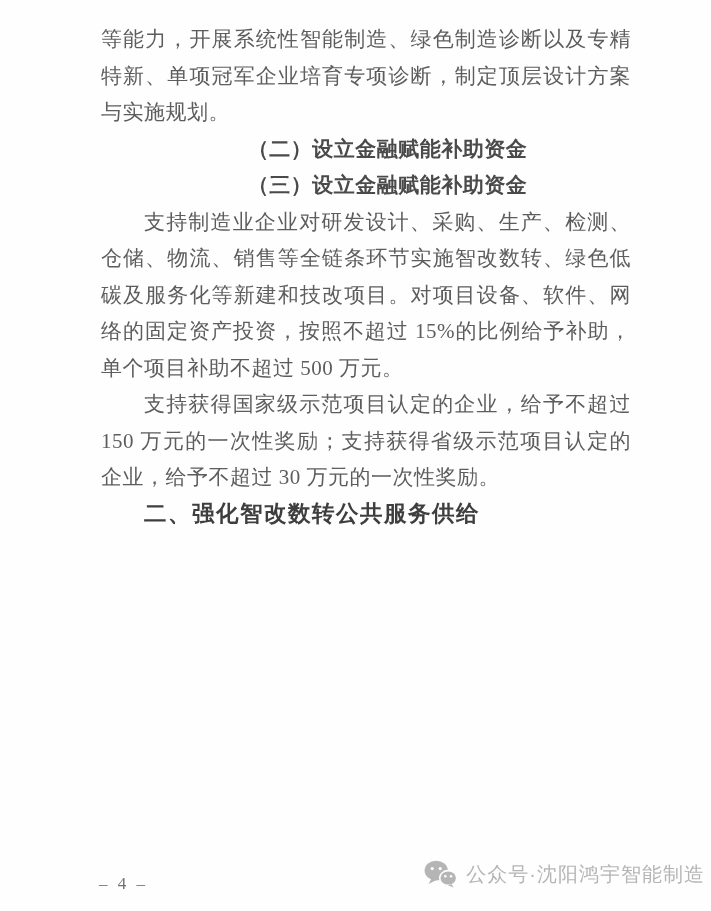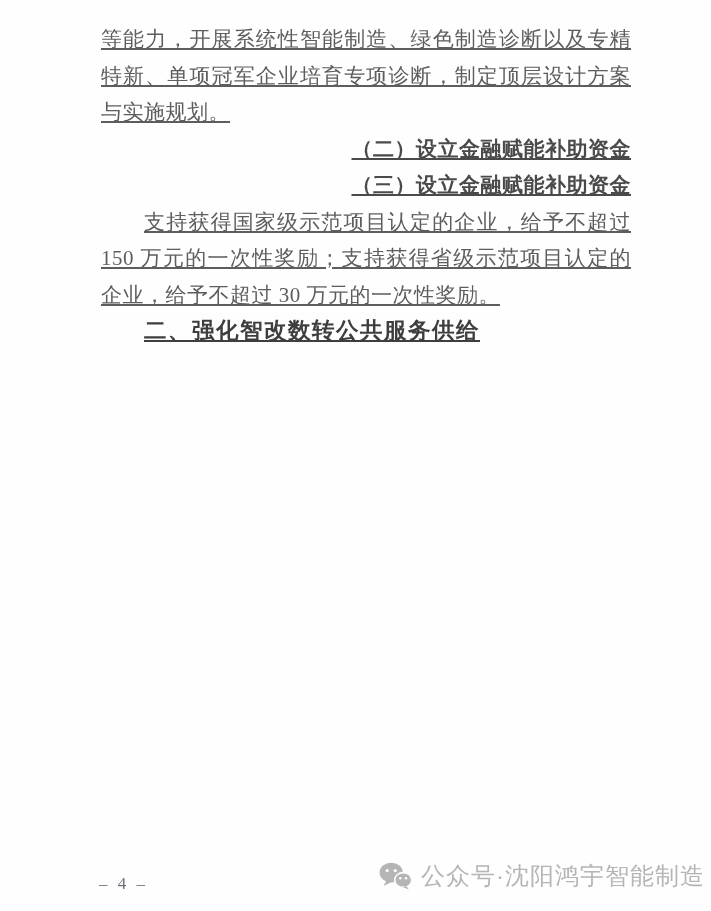--- a/index.html
+++ b/index.html
@@ -16,28 +16,28 @@
     position: absolute;
     left: 101px;
     top: 21px;
     width: 530px;
     font-size: 21px;
     line-height: 36.5px;
     color: #5d5d5d;
     text-align: justify;
     letter-spacing: 0.5px;
   }
-  .content p { margin: 0; padding: 0; text-decoration: underline; }
+  .content p { margin: 0; padding: 0; }
   .para { text-indent: 43px; }
   .para-cont { text-indent: 0; }
   .subhead {
     text-indent: 43px;
     font-weight: bold;
     color: #4a4a4a;
-    text-align: right;
+    text-align: center;
   }
   .secthead {
     text-indent: 43px;
     font-weight: bold;
     color: #3e3e3e;
     font-family: "Liberation Sans", sans-serif;
     font-size: 22.5px;
     letter-spacing: 1.5px;
     text-align: left;
   }
@@ -51,34 +51,35 @@
     font-family: "Liberation Serif", serif;
   }
   .watermark {
     position: absolute;
     right: 6px;
     top: 860px;
     display: flex;
     align-items: center;
     gap: 9px;
     color: #b5b5b5;
-    font-size: 24px;
+    font-size: 20px;
     font-family: "Liberation Sans", sans-serif;
     letter-spacing: 1px;
   }
   .wechat-icon { display: block; }
 </style>
 </head>
 <body>
 
 <div class="page">
   <div class="content">
     <p class="para-cont">等能力，开展系统性智能制造、绿色制造诊断以及专精特新、单项冠军企业培育专项诊断，制定顶层设计方案与实施规划。</p>
     <p class="subhead">（二）设立金融赋能补助资金</p>
     <p class="subhead">（三）设立金融赋能补助资金</p>
+    <p class="para">支持制造业企业对研发设计、采购、生产、检测、仓储、物流、销售等全链条环节实施智改数转、绿色低碳及服务化等新建和技改项目。对项目设备、软件、网络的固定资产投资，按照不超过 15%的比例给予补助，单个项目补助不超过 500 万元。</p>
     <p class="para">支持获得国家级示范项目认定的企业，给予不超过 150 万元的一次性奖励；支持获得省级示范项目认定的企业，给予不超过 30 万元的一次性奖励。</p>
     <p class="secthead">二、强化智改数转公共服务供给</p>
   </div>
 
   <div class="page-number">– 4 –</div>
 
   <div class="watermark">
     <svg class="wechat-icon" width="33" height="28" viewBox="0 0 33 28" aria-hidden="true">
       <ellipse cx="12.2" cy="10.6" rx="11.6" ry="9.9" fill="#b5b5b5"></ellipse>
       <path d="M7.5 18.2 L4.6 24.0 L12.0 20.2 Z" fill="#b5b5b5"></path>

